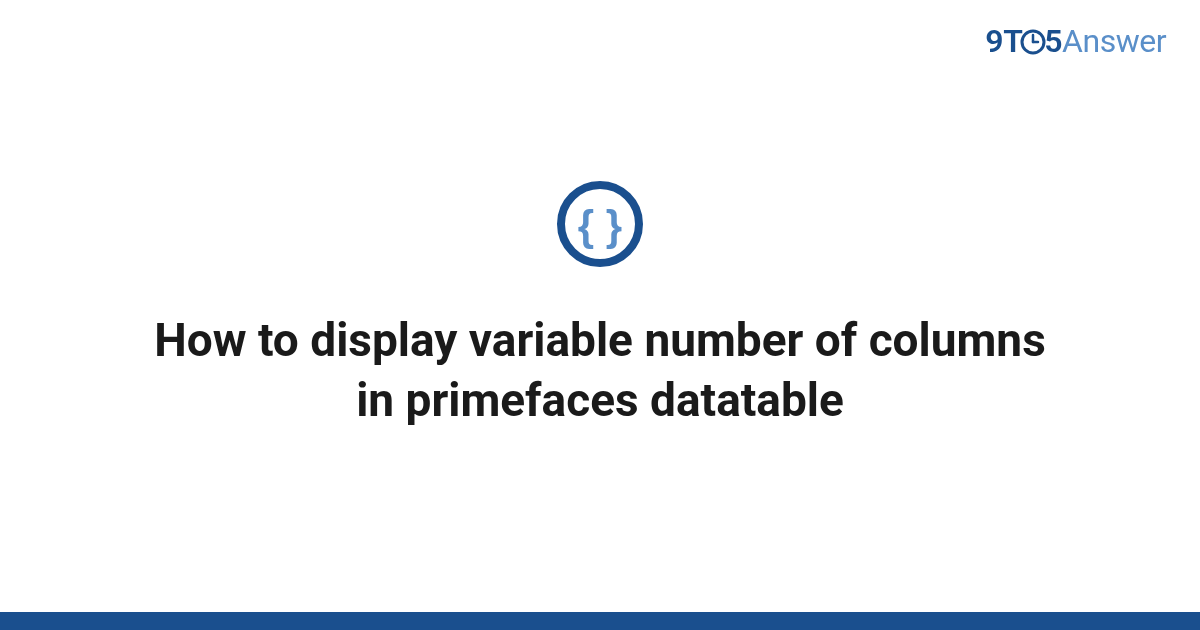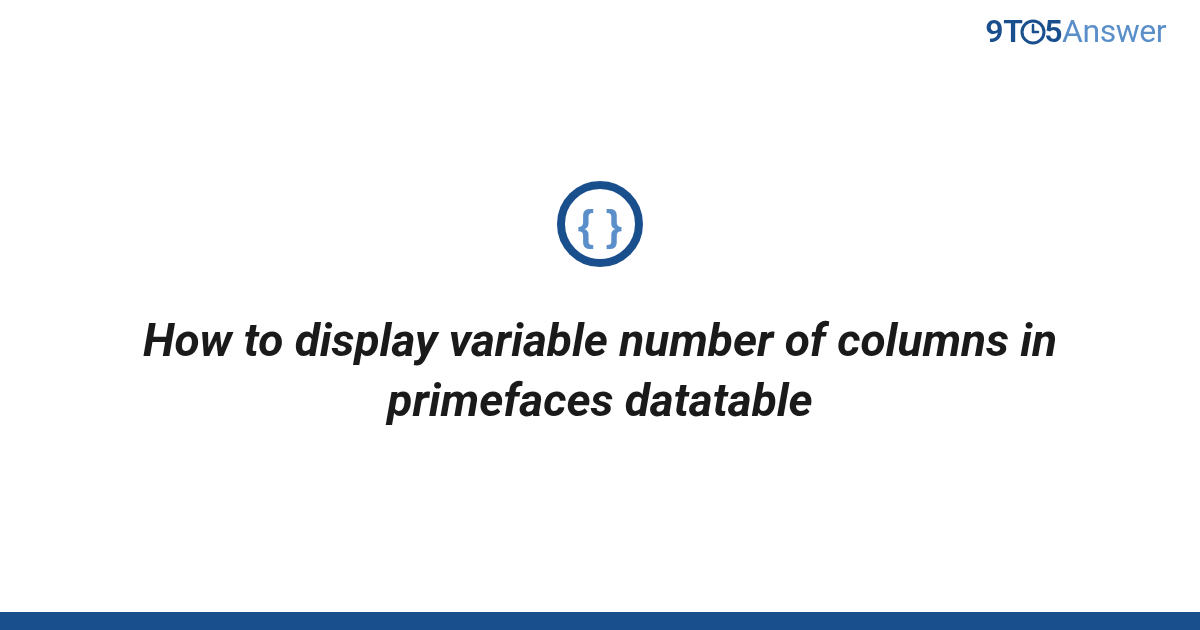--- a/index.html
+++ b/index.html
@@ -10,21 +10,21 @@
     body {
       width: 1200px;
       height: 630px;
       font-family: -apple-system, BlinkMacSystemFont, "Segoe UI", Roboto, Helvetica, Arial, sans-serif;
       background: #ffffff;
       position: relative;
       overflow: hidden;
     }
     .header-logo {
       position: absolute;
-      top: 12px;
+      top: 22px;
       right: 34px;
       font-size: 32px;
       font-weight: 400;
       letter-spacing: -0.5px;
     }
     .header-logo .nine {
       color: #1a4f8e;
       font-weight: 600;
     }
     .header-logo .t {
@@ -62,21 +62,20 @@
       margin-bottom: 38px;
       margin-top: -20px;
     }
     .title {
       font-size: 46px;
       font-weight: 700;
       color: #1a1a1a;
       text-align: center;
       line-height: 1.3;
       max-width: 940px;
-      font-style: italic;
     }
     .footer-bar {
       position: absolute;
       bottom: 0;
       left: 0;
       width: 100%;
       height: 18px;
       background: #1a4f8e;
     }
   </style>

